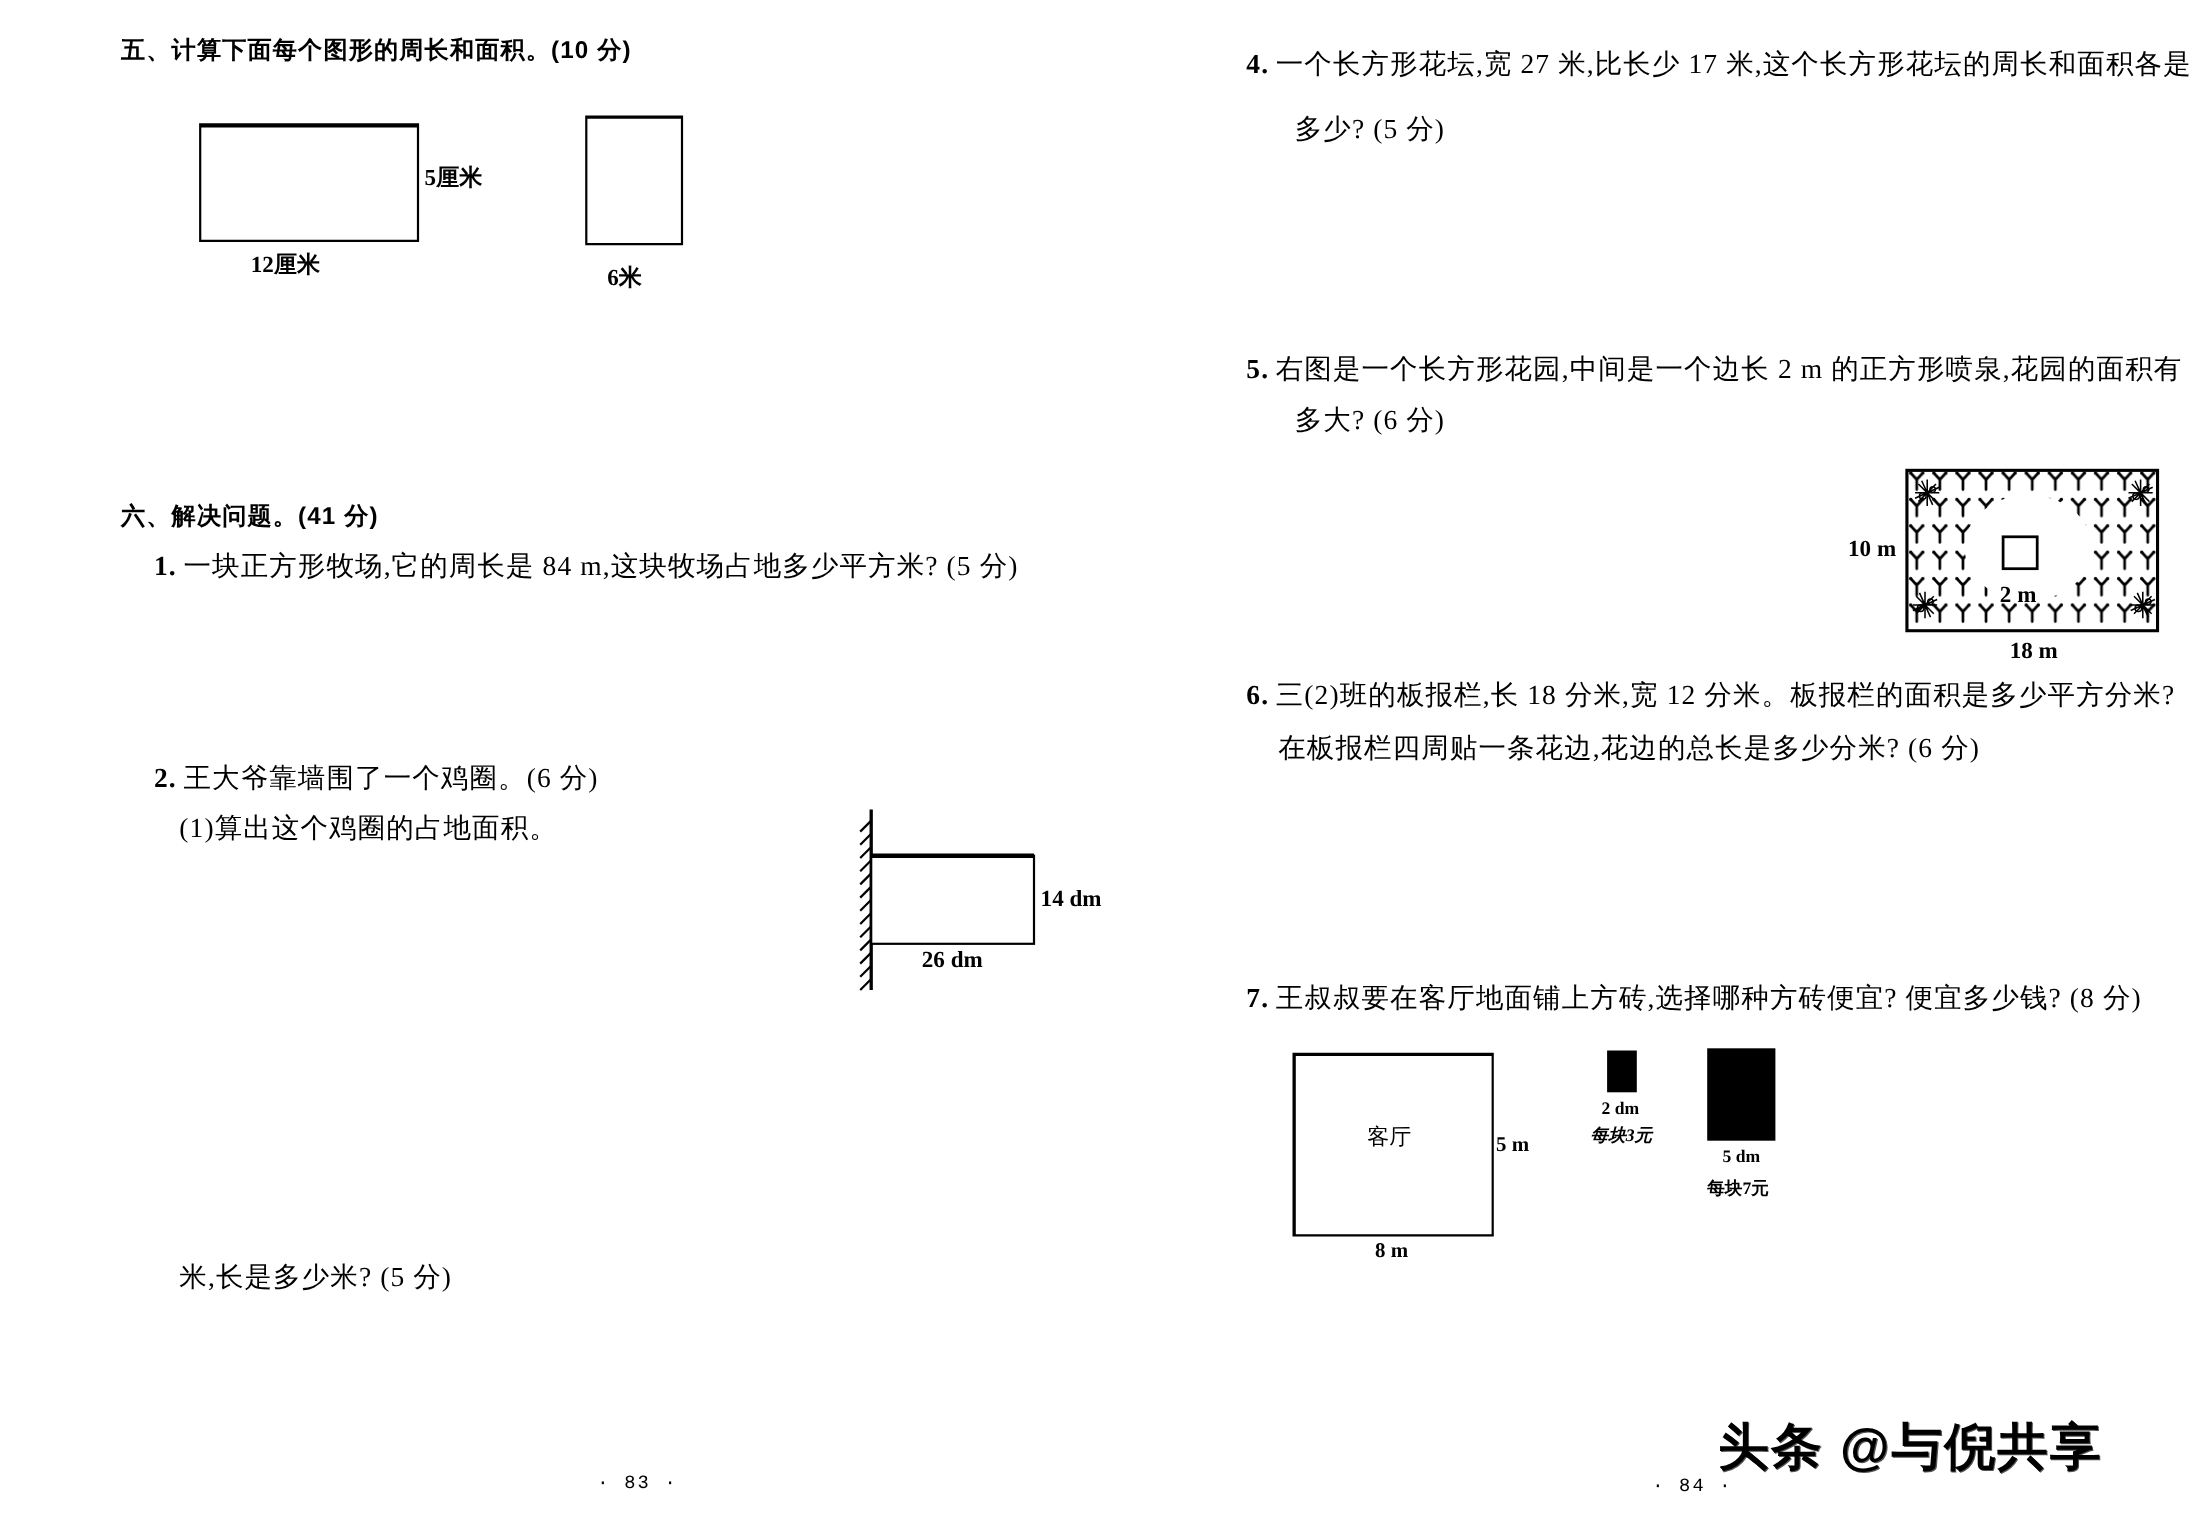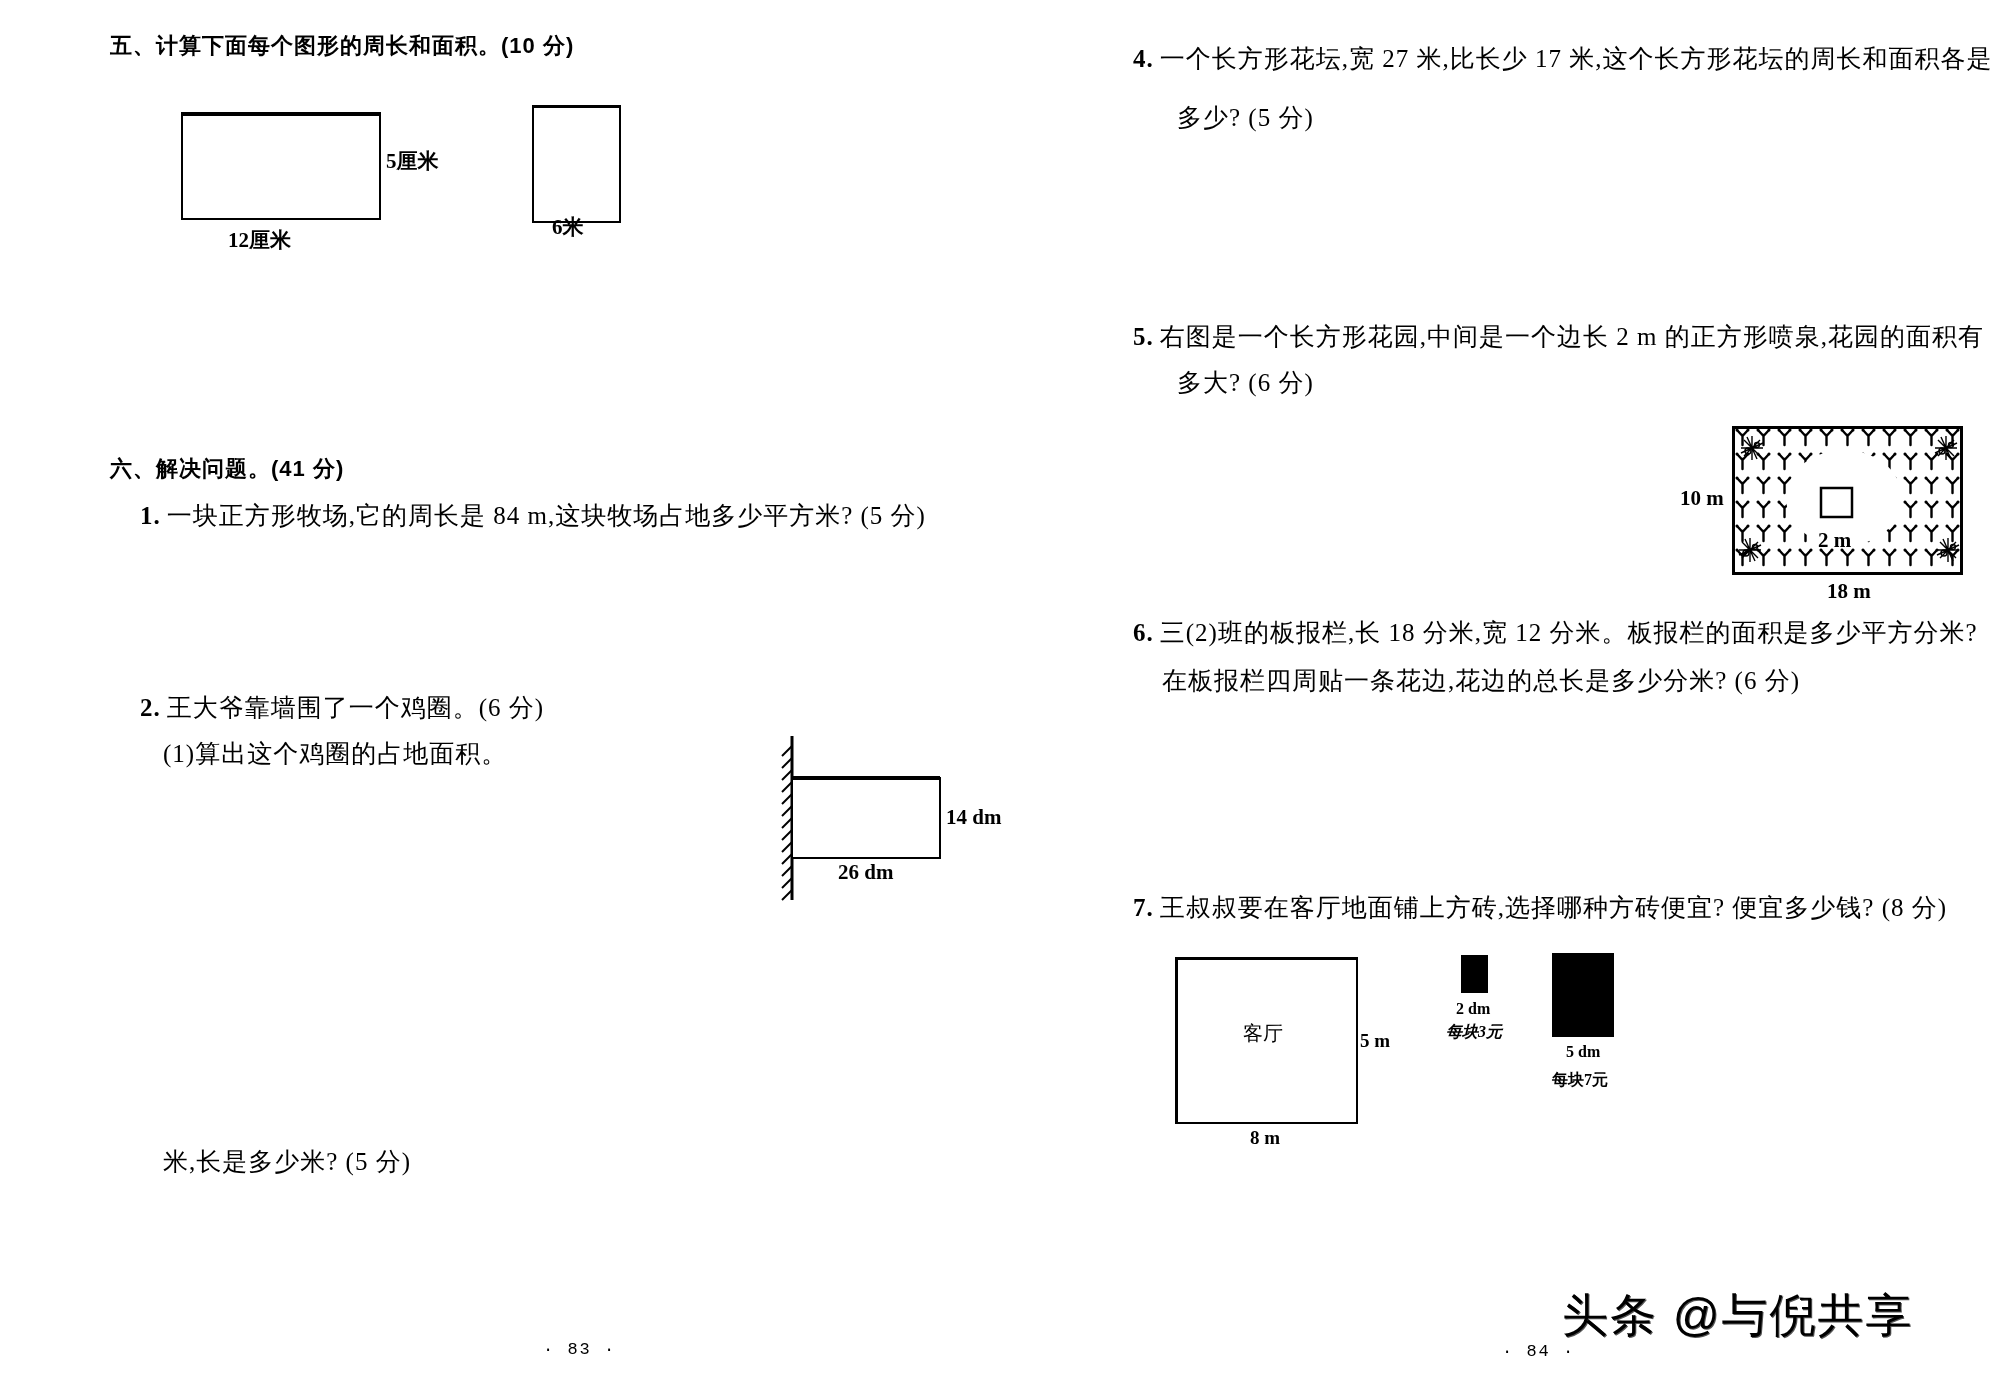--- a/index.html
+++ b/index.html
@@ -23,39 +23,39 @@
   }
   .dim-sm{font-size:16px;font-weight:bold;}
   .room-label{font-size:20px;font-weight:normal;}
   .outline-box{position:absolute;background:#fff;border:2px solid #000;}
   .tile{position:absolute;background:#000;}
   .pagenum{
     position:absolute;font-size:17px;letter-spacing:2px;
     font-family:Liberation Mono, monospace;
   }
   .watermark{
-    position:absolute;font-size:46px;font-weight:normal;
+    position:absolute;font-size:46px;font-weight:bold;
     font-family:"Liberation Sans", sans-serif;letter-spacing:2px;
     color:#000;text-shadow:1px 1px 0 #555;
   }
   svg{position:absolute;display:block;}
 </style>
 </head>
 <body>
 
 <div class="sheet">
 
   <div class="tline heading" style="left:110px;top:33px">五、计算下面每个图形的周长和面积。(10 分)</div>
 
   <div class="outline-box" style="left:181px;top:112px;width:196px;height:102px;border-top-width:4px;"></div>
   <div class="dim" style="left:386px;top:147px">5厘米</div>
   <div class="dim" style="left:228px;top:226px">12厘米</div>
 
   <div class="outline-box" style="left:532px;top:105px;width:85px;height:113px;border-top-width:3px;"></div>
-  <div class="dim" style="left:552px;top:213px">6米</div>
+  <div class="dim" style="left:552px;top:238px">6米</div>
 
   <div class="tline heading" style="left:110px;top:456px">六、解决问题。(41 分)</div>
 
   <div class="tline" style="left:140px;top:501px">
     <b class="qnum">1.</b><span>一块正方形牧场,它的周长是 84 m,这块牧场占地多少平方米? (5 分)</span>
   </div>
 
   <div class="tline" style="left:140px;top:693px">
     <b class="qnum">2.</b><span>王大爷靠墙围了一个鸡圈。(6 分)</span>
   </div>

